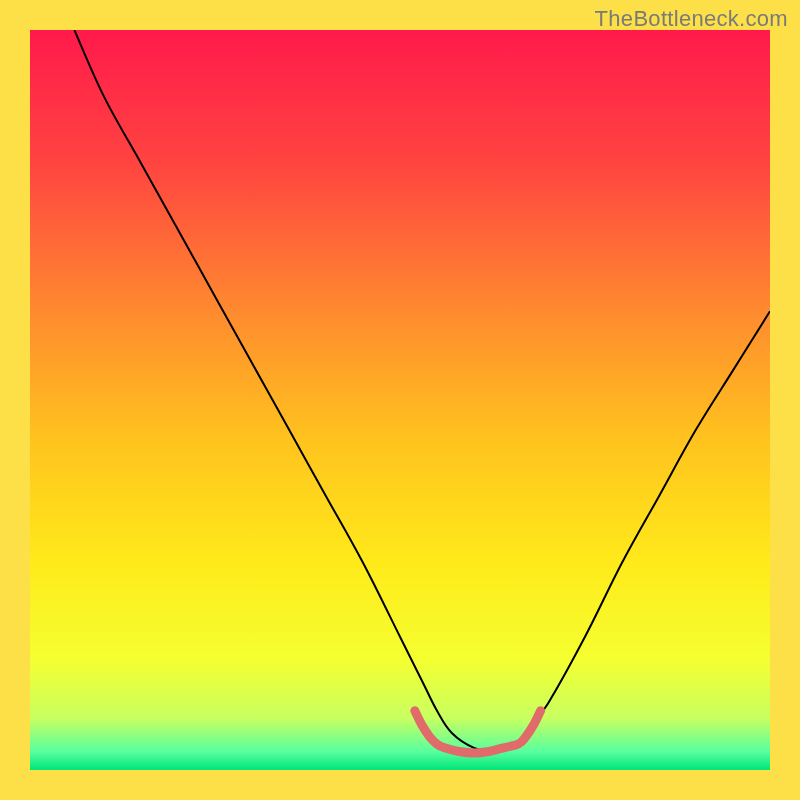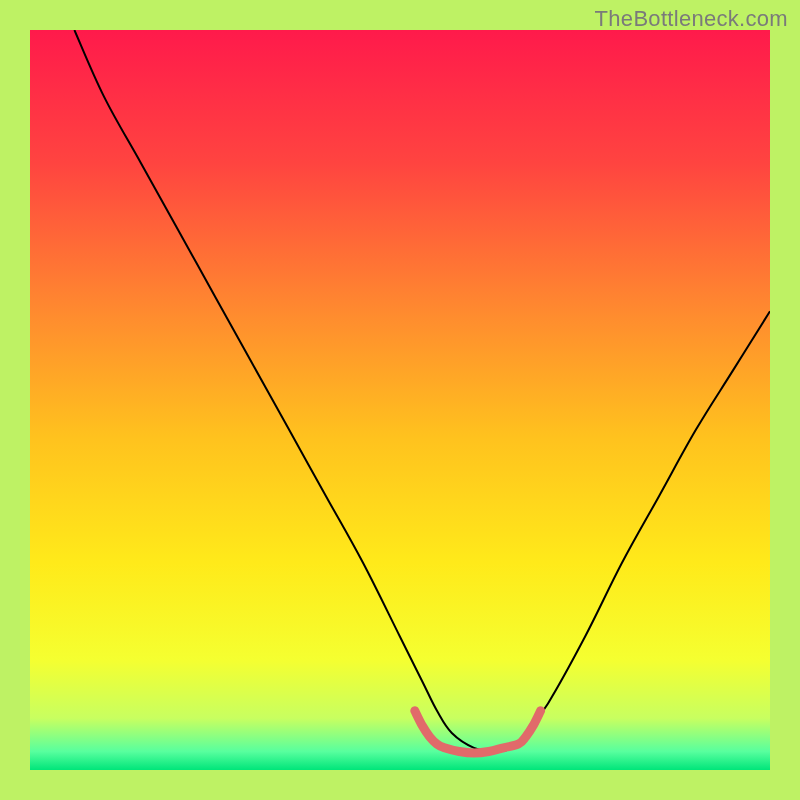--- a/index.html
+++ b/index.html
@@ -8,21 +8,21 @@
     width: 800px;
     height: 800px;
     background: #000;
     overflow: hidden;
     font-family: Arial, Helvetica, sans-serif;
   }
   .frame {
     position: relative;
     width: 800px;
     height: 800px;
-    background: #bef264;
+    background: #fde047;
   }
   .plot-area {
     position: absolute;
     left: 30px;
     top: 30px;
     width: 740px;
     height: 740px;
   }
   .watermark {
     position: absolute;

